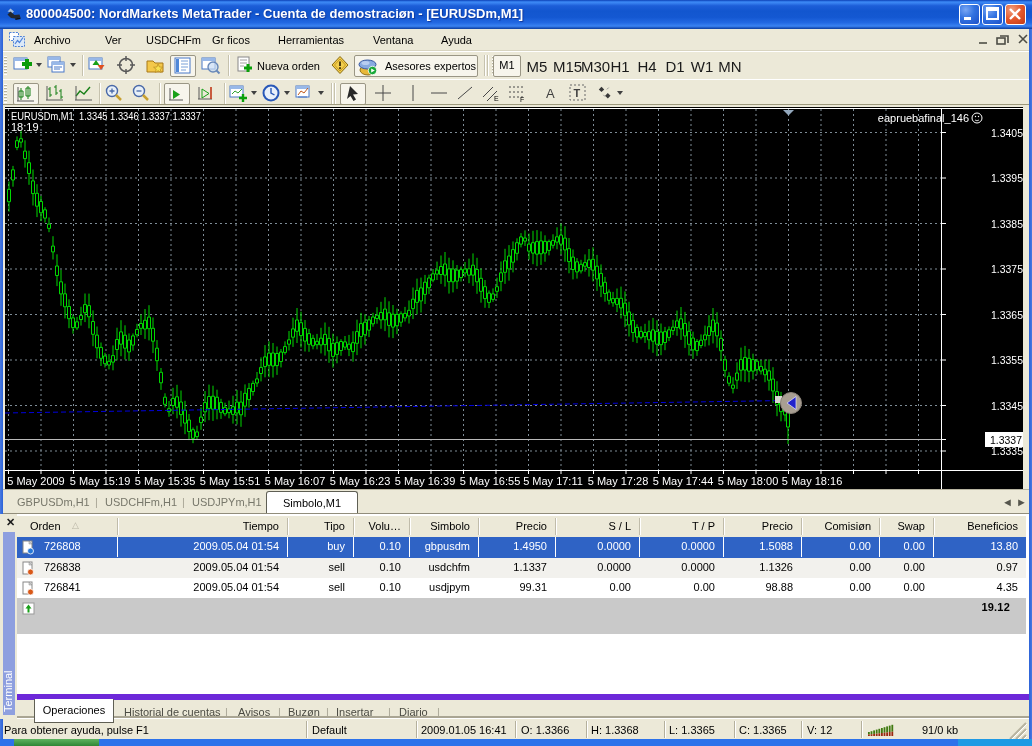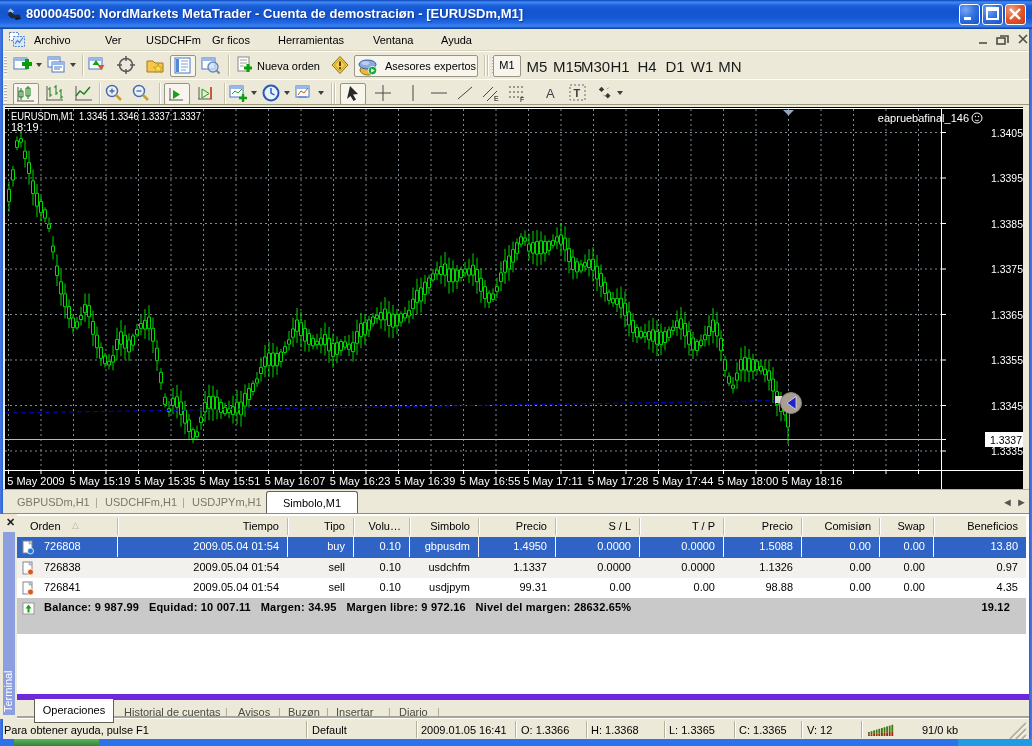--- a/index.html
+++ b/index.html
@@ -434,21 +434,20 @@
       <span class="cell" style="right:233px">98.88</span>
       <span class="cell" style="right:155px">0.00</span>
       <span class="cell" style="right:101px">0.00</span>
       <span class="cell" style="right:8px">4.35</span>
     </div>
 <div class="row" id="balrow" style="top:84px;letter-spacing:0.2px">
       <svg style="position:absolute;left:5px;top:3px" width="14" height="15" viewBox="0 0 14 15">
         <rect x="1" y="2" width="11" height="11" fill="#fff" stroke="#999"></rect>
         <path d="M6.5 3.5l3 4h-2v4h-2v-4h-2z" fill="#18a018"></path>
       </svg>
-      <span class="cell" style="left:27px">Balance: 9 987.99&nbsp;&nbsp;&nbsp;Equidad: 10 007.11&nbsp;&nbsp;&nbsp;Margen: 34.95&nbsp;&nbsp;&nbsp;Margen libre: 9 972.16&nbsp;&nbsp;&nbsp;Nivel del margen: 28632.65%</span>
       <span class="cell" style="right:16px">19.12</span>
     </div>
 </div>
 <div class="abs" id="termtabs">
  <div class="active">Operaciones</div>
  <span class="it" style="left:112px">Historial de cuentas</span>
     <span class="sep" style="left:213px">|</span>
  <span class="it" style="left:226px">Avisos</span>
     <span class="sep" style="left:266px">|</span>
  <span class="it" style="left:276px">Buzøn</span>

